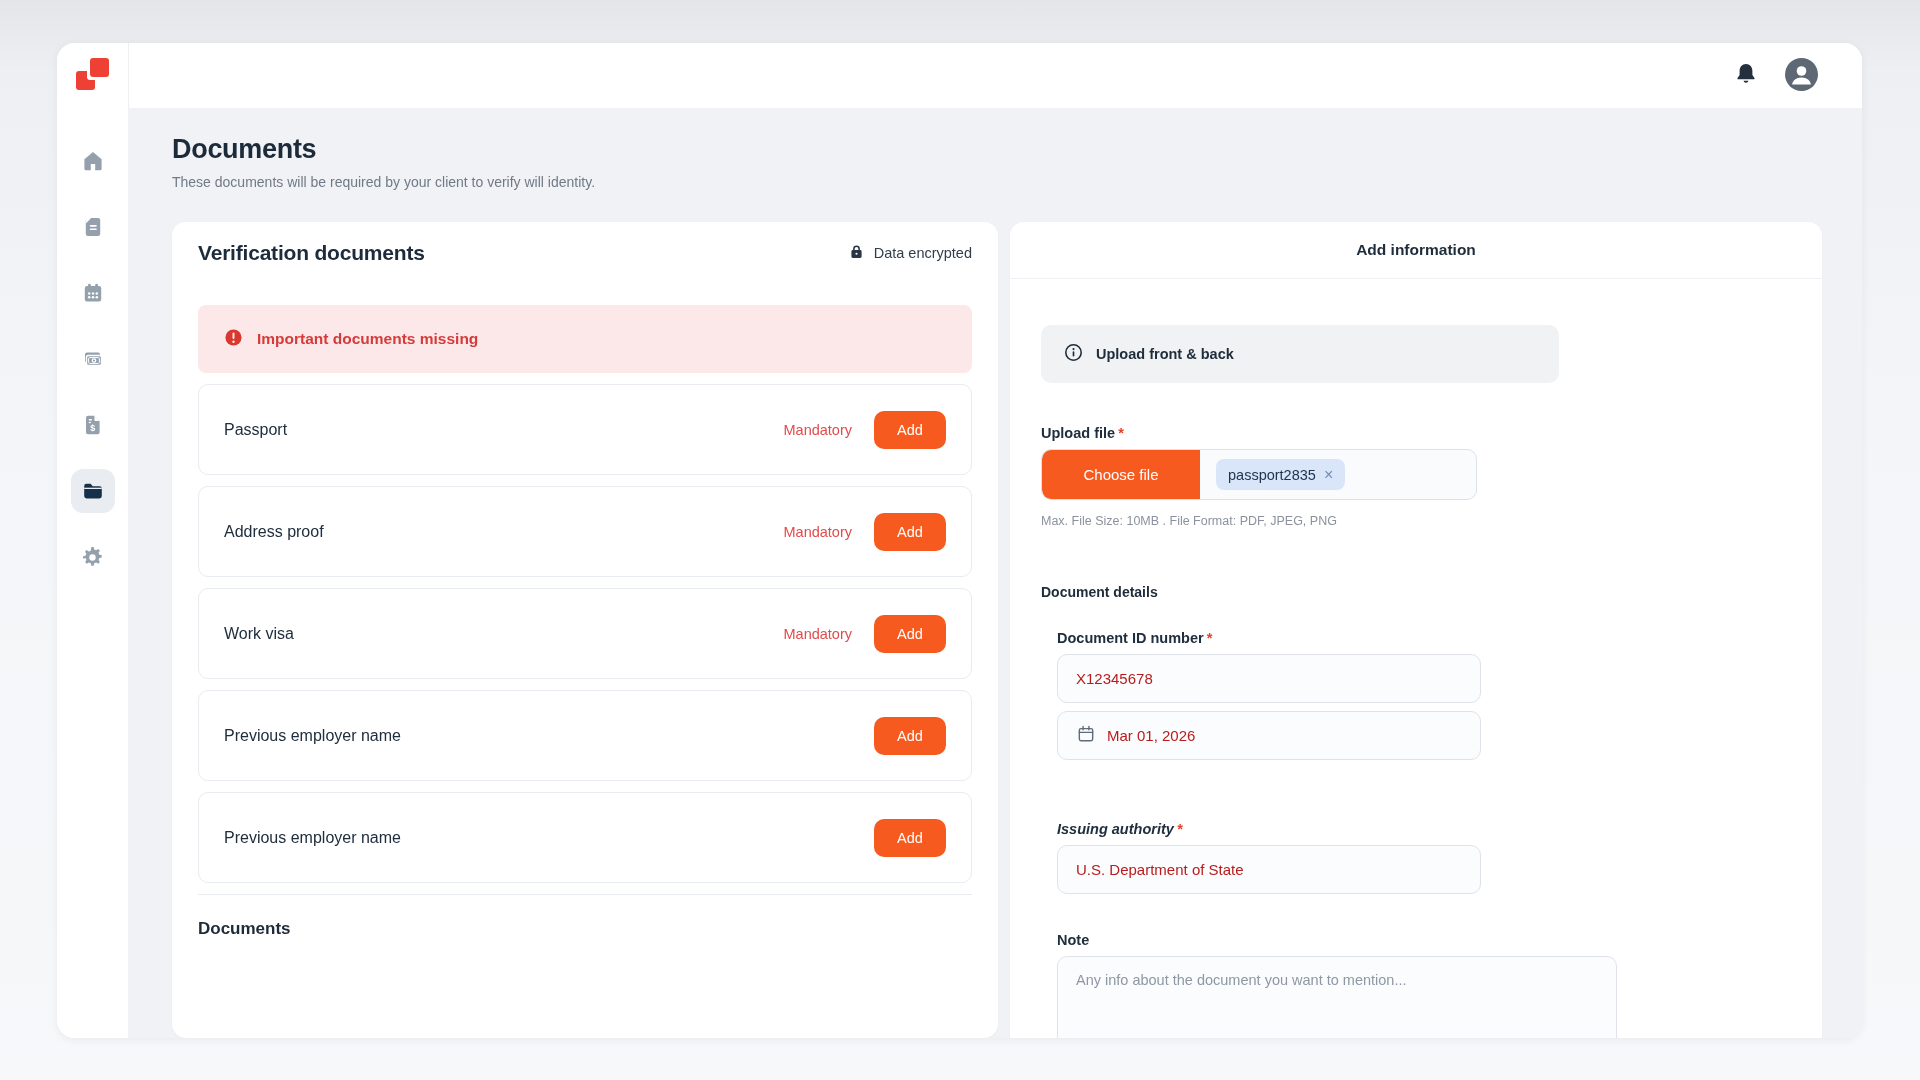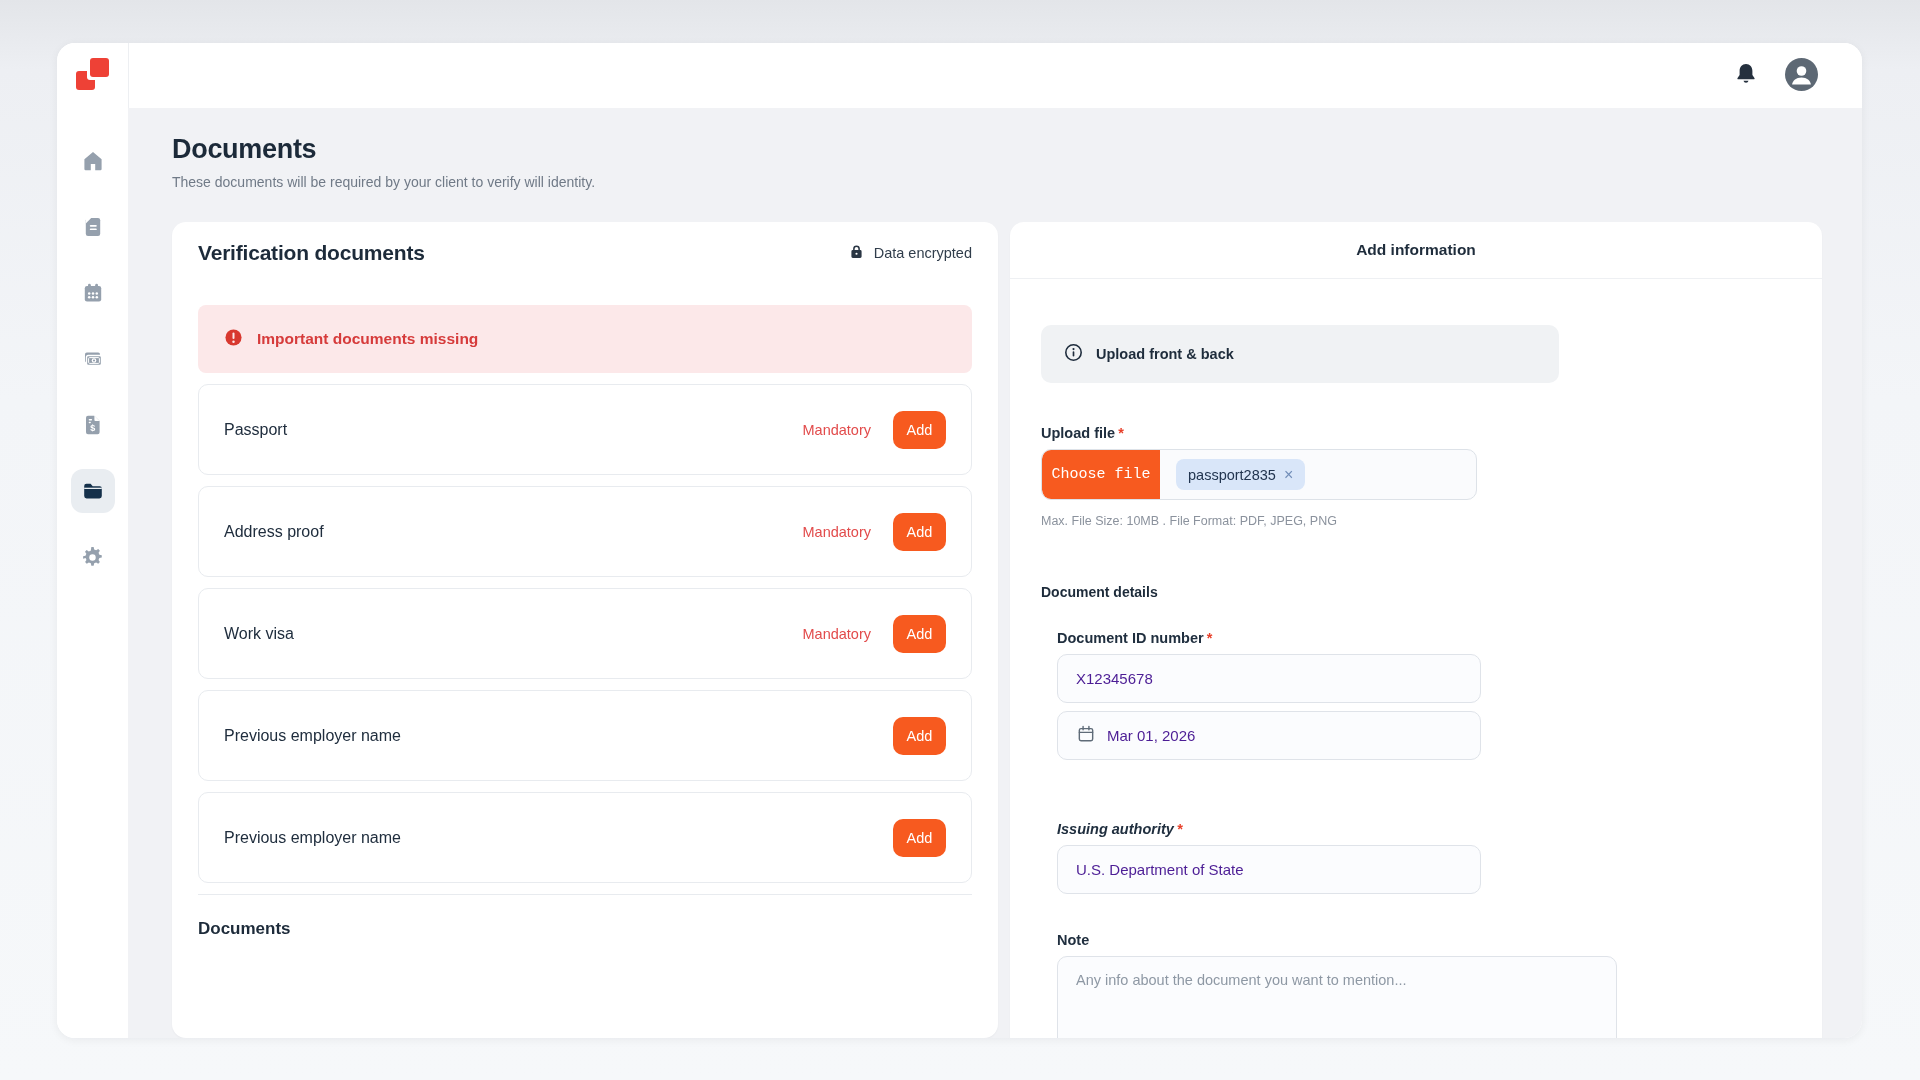--- a/index.html
+++ b/index.html
@@ -59,21 +59,21 @@
   .doc-rows { margin-top:11px; }
   .doc-row {
     height:91px; margin-bottom:11px; border:1px solid #e8ebef; border-radius:10px;
     display:flex; align-items:center; justify-content:space-between; padding:0 25px; background:#fff;
   }
   .doc-name { font-size:16px; color:#202e3e; }
   .doc-right { display:flex; align-items:center; gap:22px; }
   .mand { font-size:14.5px; color:#e24b4b; }
   .mand:empty { display:none; }
   .add-btn {
-    width:53px; height:38px; border:none; border-radius:10px; background:#f75a1f;
+    width:72px; height:38px; border:none; border-radius:10px; background:#f75a1f;
     color:#fff; font-size:14.5px; font-family:inherit; cursor:pointer;
   }
   .vd-divider { margin-top:2px; border-top:1px solid #e8ebef; }
   .uploaded { margin-top:24px; font-size:17px; font-weight:700; color:#1d2b3a; }
 
   
   .ai-head { height:57px; display:flex; align-items:center; padding:0 28px; border-bottom:1px solid #eef0f3;justify-content:center; }
   .ai-title { font-size:15.5px; font-weight:700; color:#1e2c3b; }
   .ai-body { padding:46px 31px 0; }
   .info-box {
@@ -82,39 +82,39 @@
     font-size:14.5px; font-weight:700; color:#1e2c3b;
   }
   .field-label { font-size:14.5px; font-weight:700; color:#202f3f; }
   .upload-label { margin-top:42px; }
   .req { color:#e8402a; margin-left:3px; }
   .file-input {
     margin-top:8px; width:436px; height:51px; border:1px solid #dde2e8; border-radius:10px;
     background:#fafbfd; display:flex; align-items:center; overflow:hidden;
   }
   .choose-btn {
-    height:51px; width:118px; flex:none; border:none; border-radius:10px 0 0 10px;
-    background:#f75a1f; color:#fff; font-size:15px; font-family:Liberation Mono, monospace; cursor:pointer;
+    height:51px; width:158px; flex:none; border:none; border-radius:10px 0 0 10px;
+    background:#f75a1f; color:#fff; font-size:15px; font-family:Liberation Sans, sans-serif; cursor:pointer;
   }
   .chip {
     margin-left:16px; height:31px; padding:0 12px; border-radius:8px; background:#d9e6f9;
     display:flex; align-items:center; gap:8px; font-size:14.5px; color:#223550;
   }
   .chip-x { background:none; border:none; font-size:16px; color:#718db8; cursor:pointer; line-height:1; padding:0; }
   .helper { margin-top:14px; font-size:12.5px; color:#8b929d; }
   .dd-title { margin-top:56px; font-size:14px; font-weight:700; color:#1d2b3a; }
   .fields { margin-left:16px; }
   .f-label-0 { margin-top:30px; }
   .f-label-1 { margin-top:36px; }
   .f-label-2 { margin-top:61px;font-style:italic; }
   .note-label { margin-top:38px; }
   .fieldbox {
     margin-top:8px; width:424px; height:49px; border:1px solid #dfe3e9; border-radius:10px;
     background:#fbfcfe; display:flex; align-items:center; gap:11px; padding:0 18px;
-    font-size:15px; color:#4c1d95;
+    font-size:15px; color:#b91c1c;
   }
   input.fieldbox { font-family:inherit; outline:none; }
   .note-area {
     margin-top:8px; display:block; width:560px; height:110px; border:1px solid #dfe3e9; border-radius:10px;
     background:#fbfcfe; padding:15px 18px; font-size:14.5px; font-family:inherit; color:#2a3848;
     resize:none; outline:none;
   }
   .note-area::placeholder { color:#8e98a4; }
 </style>
 </head>

